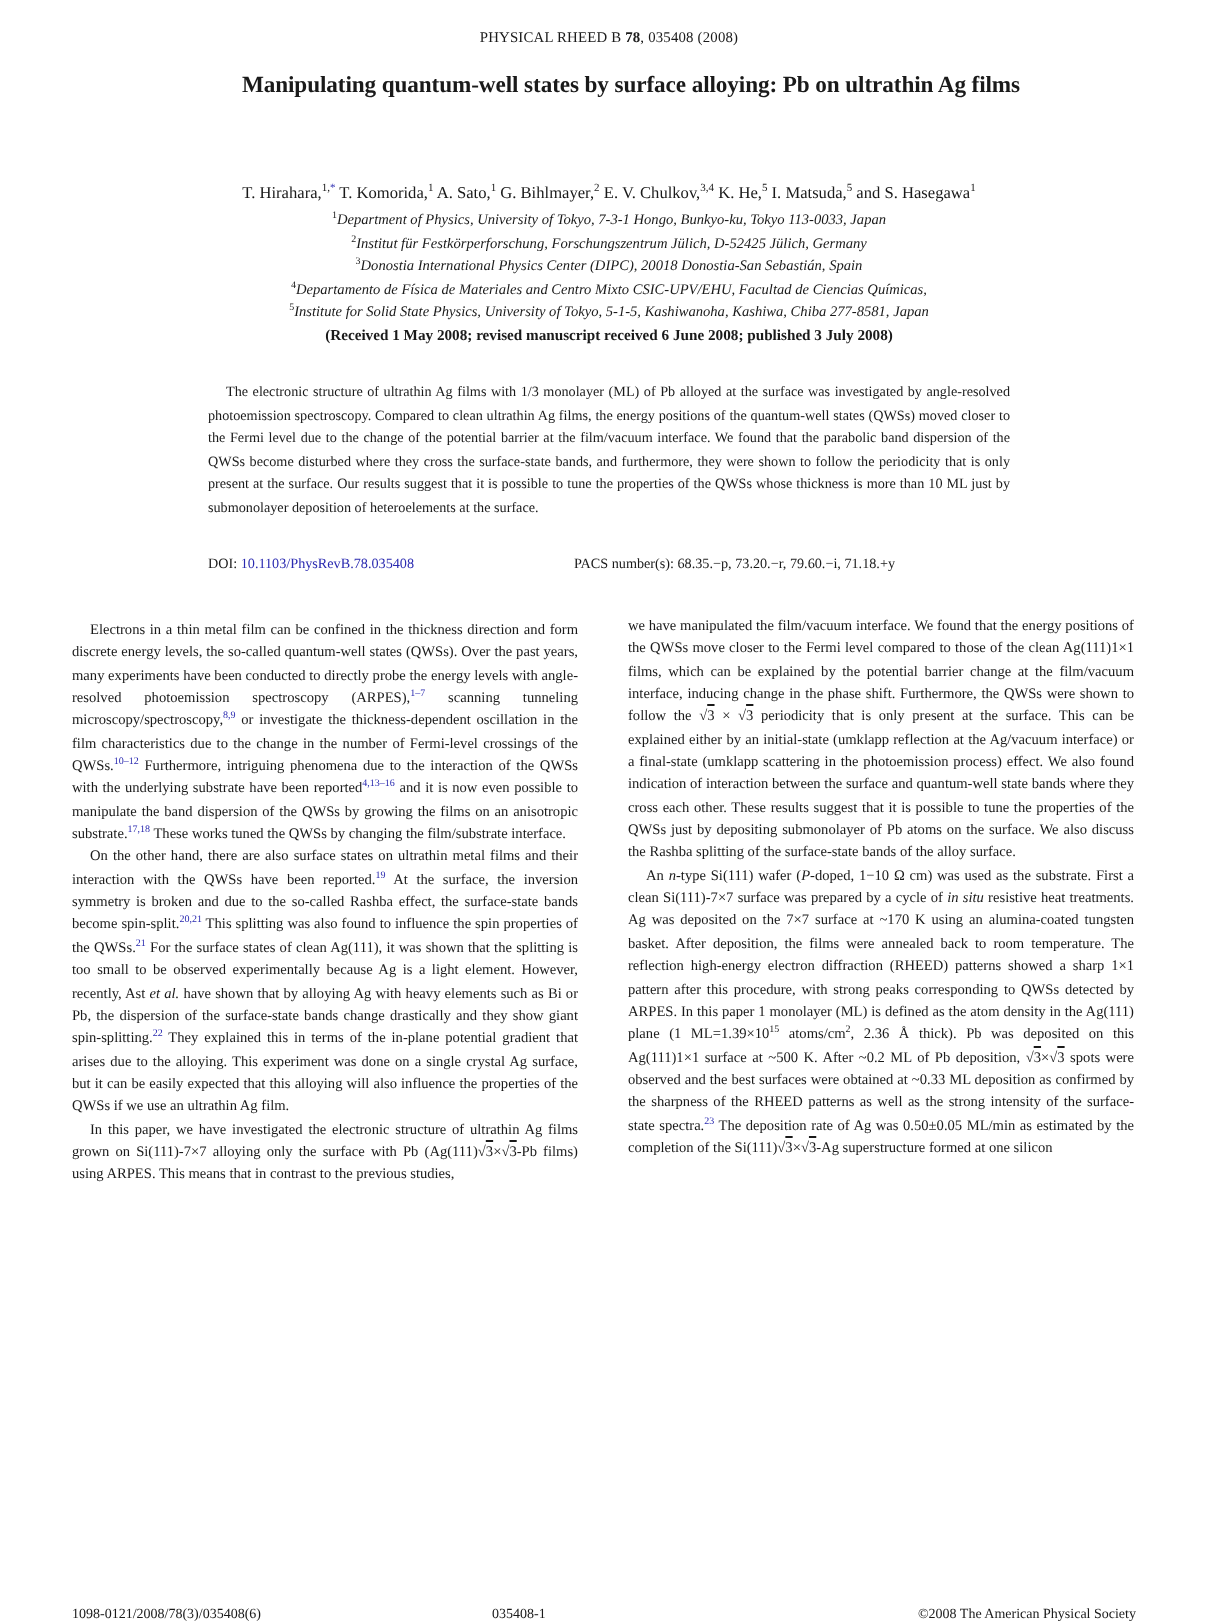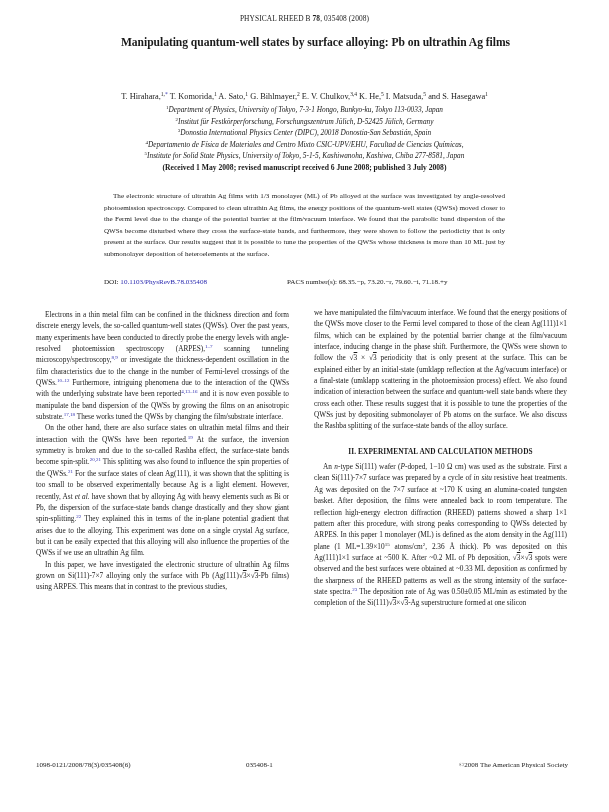--- a/index.html
+++ b/index.html
@@ -47,21 +47,21 @@
   .section-heading {
     text-align: center; font-weight: bold; font-size: 7.3px; letter-spacing: 0.1px;
   }
   .col-left .section-heading { margin-bottom: 17px; }
   .col p { margin: 0; text-indent: 9px; }
   .col p.noindent { text-indent: 0; }
   .col sup { font-size: 5px; vertical-align: 3.2px; line-height: 0; }
   .col sup.ref { color: #2a2ab0; }
   .col .sec2 { margin-top: 14px; margin-bottom: 4px; }
   .footer {
-    position: absolute; top: 761px; left: 36px; width: 532px; font-size: 7px;
+    position: absolute; top: 803px; left: 36px; width: 532px; font-size: 7px;
   }
   .footer .mid { position: absolute; left: 210px; top: 0; }
   .footer .right { position: absolute; right: 0; top: 0; text-align: right; }
   .sqrt { white-space: nowrap; }
   .sqrt .rad { text-decoration: overline; }
 </style>
 </head>
 <body>
 
 <div class="journal-header">
@@ -92,21 +92,20 @@
 </div>
 
 <div class="col col-left">
   <p><span>Electrons in a thin metal film can be confined in the thickness direction and form discrete energy levels, the so-called quantum-well states (QWSs). Over the past years, many experiments have been conducted to directly probe the energy levels with angle-resolved photoemission spectroscopy (ARPES),</span><sup class="ref">1–7</sup><span> scanning tunneling microscopy/spectroscopy,</span><sup class="ref">8,9</sup><span> or investigate the thickness-dependent oscillation in the film characteristics due to the change in the number of Fermi-level crossings of the QWSs.</span><sup class="ref">10–12</sup><span> Furthermore, intriguing phenomena due to the interaction of the QWSs with the underlying substrate have been reported</span><sup class="ref">4,13–16</sup><span> and it is now even possible to manipulate the band dispersion of the QWSs by growing the films on an anisotropic substrate.</span><sup class="ref">17,18</sup><span> These works tuned the QWSs by changing the film/substrate interface.</span></p>
   <p><span>On the other hand, there are also surface states on ultrathin metal films and their interaction with the QWSs have been reported.</span><sup class="ref">19</sup><span> At the surface, the inversion symmetry is broken and due to the so-called Rashba effect, the surface-state bands become spin-split.</span><sup class="ref">20,21</sup><span> This splitting was also found to influence the spin properties of the QWSs.</span><sup class="ref">21</sup><span> For the surface states of clean Ag(111), it was shown that the splitting is too small to be observed experimentally because Ag is a light element. However, recently, Ast </span><i>et al.</i><span> have shown that by alloying Ag with heavy elements such as Bi or Pb, the dispersion of the surface-state bands change drastically and they show giant spin-splitting.</span><sup class="ref">22</sup><span> They explained this in terms of the in-plane potential gradient that arises due to the alloying. This experiment was done on a single crystal Ag surface, but it can be easily expected that this alloying will also influence the properties of the QWSs if we use an ultrathin Ag film.</span></p>
   <p><span>In this paper, we have investigated the electronic structure of ultrathin Ag films grown on Si(111)-7×7 alloying only the surface with Pb (Ag(111)</span><span class="sqrt">√<span class="rad">3</span></span><span>×</span><span class="sqrt">√<span class="rad">3</span></span><span>-Pb films) using ARPES. This means that in contrast to the previous studies,</span></p>
 </div>
 
 <div class="col col-right">
   <p class="noindent"><span>we have manipulated the film/vacuum interface. We found that the energy positions of the QWSs move closer to the Fermi level compared to those of the clean Ag(111)1×1 films, which can be explained by the potential barrier change at the film/vacuum interface, inducing change in the phase shift. Furthermore, the QWSs were shown to follow the </span><span class="sqrt">√<span class="rad">3</span></span><span> × </span><span class="sqrt">√<span class="rad">3</span></span><span> periodicity that is only present at the surface. This can be explained either by an initial-state (umklapp reflection at the Ag/vacuum interface) or a final-state (umklapp scattering in the photoemission process) effect. We also found indication of interaction between the surface and quantum-well state bands where they cross each other. These results suggest that it is possible to tune the properties of the QWSs just by depositing submonolayer of Pb atoms on the surface. We also discuss the Rashba splitting of the surface-state bands of the alloy surface.</span></p>
-  <div class="section-heading sec2">II. EXPERIMENTAL AND CALCULATION METHODS</div>
   <p><span>An </span><i>n</i><span>-type Si(111) wafer (</span><i>P</i><span>-doped, 1−10 Ω cm) was used as the substrate. First a clean Si(111)-7×7 surface was prepared by a cycle of </span><i>in situ</i><span> resistive heat treatments. Ag was deposited on the 7×7 surface at ~170 K using an alumina-coated tungsten basket. After deposition, the films were annealed back to room temperature. The reflection high-energy electron diffraction (RHEED) patterns showed a sharp 1×1 pattern after this procedure, with strong peaks corresponding to QWSs detected by ARPES. In this paper 1 monolayer (ML) is defined as the atom density in the Ag(111) plane (1 ML=1.39×10</span><sup>15</sup><span> atoms/cm</span><sup>2</sup><span>, 2.36 Å thick). Pb was deposited on this Ag(111)1×1 surface at ~500 K. After ~0.2 ML of Pb deposition, </span><span class="sqrt">√<span class="rad">3</span></span><span>×</span><span class="sqrt">√<span class="rad">3</span></span><span> spots were observed and the best surfaces were obtained at ~0.33 ML deposition as confirmed by the sharpness of the RHEED patterns as well as the strong intensity of the surface-state spectra.</span><sup class="ref">23</sup><span> The deposition rate of Ag was 0.50±0.05 ML/min as estimated by the completion of the Si(111)</span><span class="sqrt">√<span class="rad">3</span></span><span>×</span><span class="sqrt">√<span class="rad">3</span></span><span>-Ag superstructure formed at one silicon</span></p>
 </div>
 
 <div class="footer">
   <span>1098-0121/2008/78(3)/035408(6)</span>
   <span class="mid">035408-1</span>
   <span class="right">©2008 The American Physical Society</span>
 </div>
 
 </body></html>

